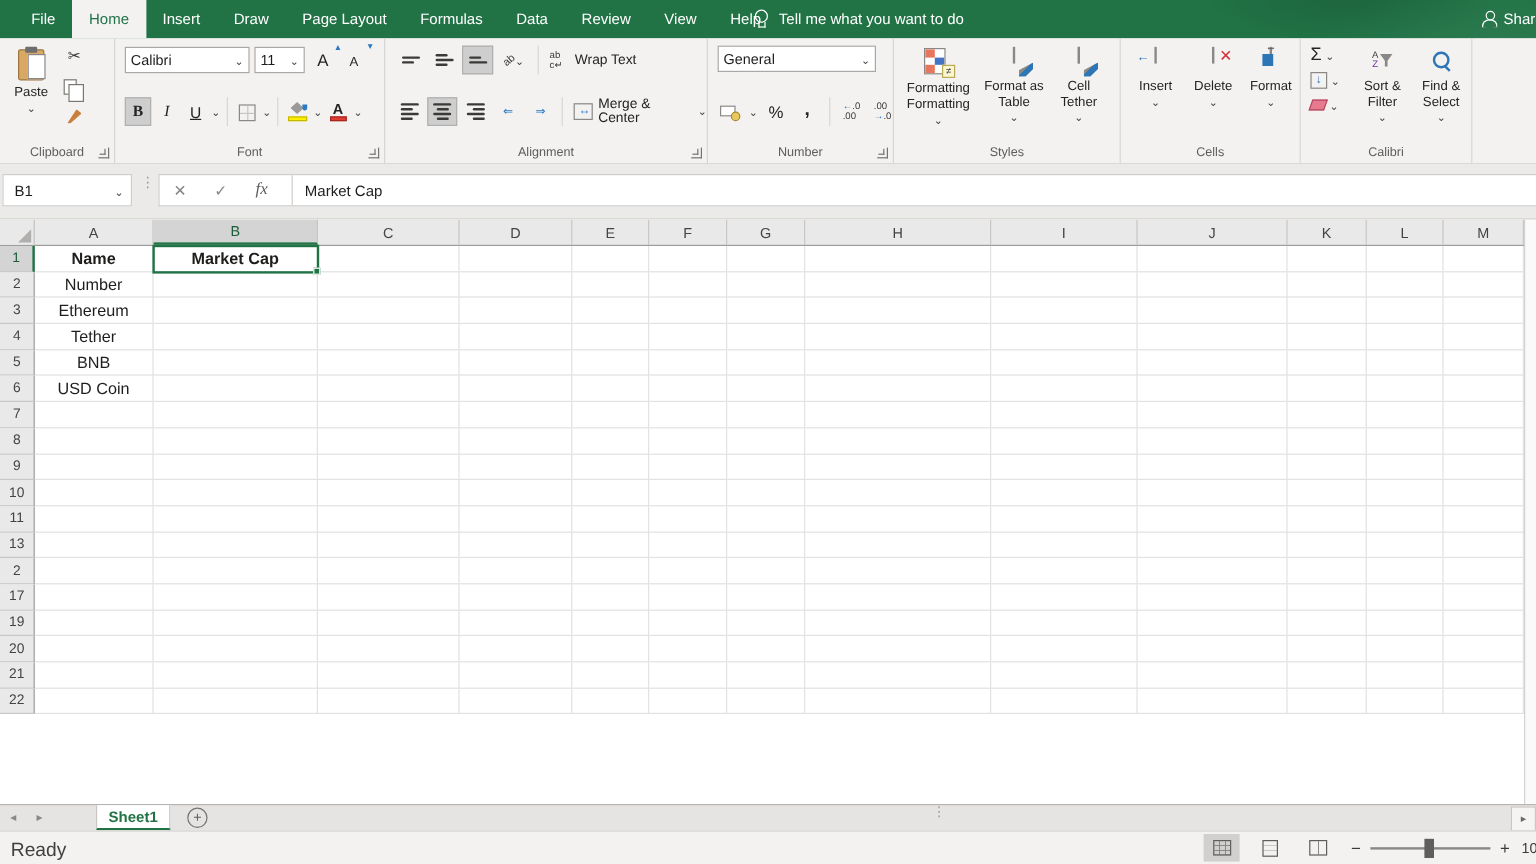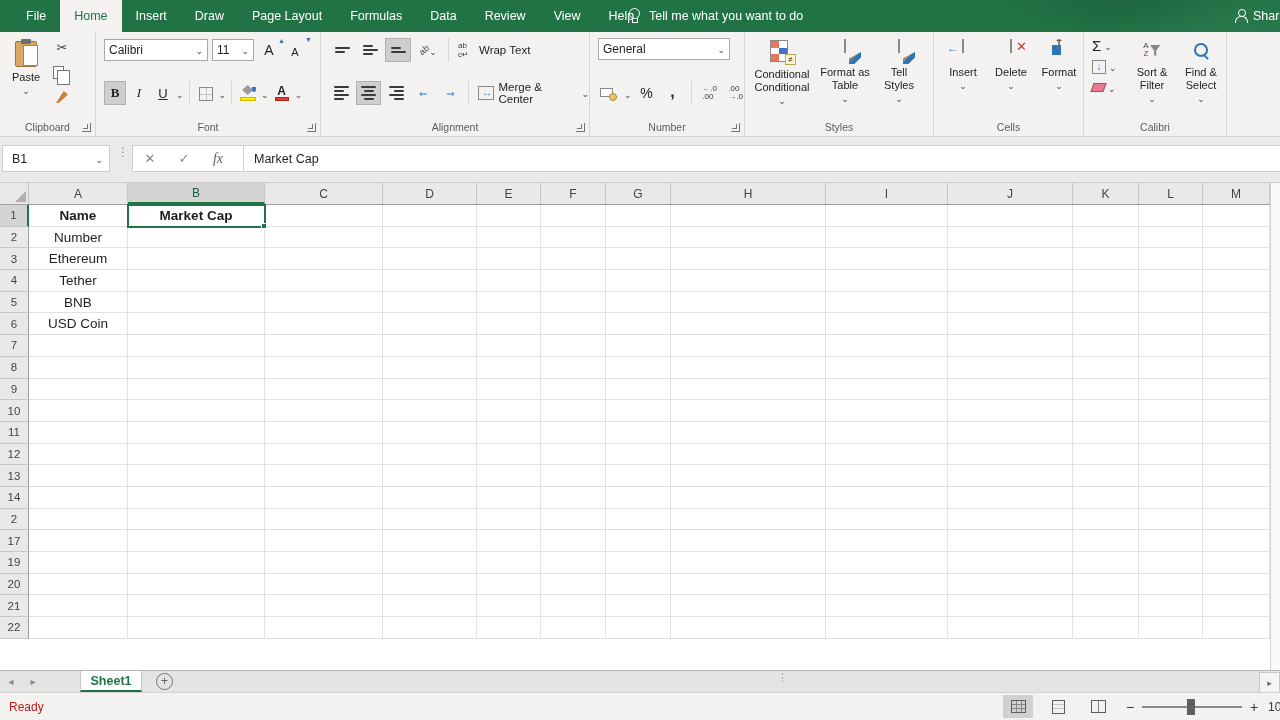--- a/index.html
+++ b/index.html
@@ -153,21 +153,21 @@
   #tabrow { position:absolute; top:670px; left:0; width:1280px; height:22px; background:#e6e4e2; border-top:1px solid #b7b5b3; display:flex; align-items:stretch; }
   .nav-arrow { width:22px; display:flex; align-items:center; justify-content:center; color:#8a8886; font-size:10px; cursor:pointer; }
   #sheet-tab { margin-left:36px; width:62px; background:#fff; border-right:1px solid #c9c7c5; border-left:1px solid #c9c7c5; border-bottom:2px solid #217346; color:#217346; font-weight:bold; font-size:12.5px; display:flex; align-items:center; justify-content:center; cursor:pointer; }
   #new-sheet { width:17px; height:17px; border:1px solid #767472; border-radius:50%; color:#5f5d5b; font-size:12px; line-height:15px; text-align:center; margin:2px 0 0 14px; cursor:pointer; }
   #tab-dots { position:absolute; left:777px; top:4px; color:#9a9896; font-size:11px; line-height:5px; }
   .sc-btn { width:21px; height:100%; background:#f5f4f3; border:1px solid #c9c7c5; display:flex; align-items:center; justify-content:center; color:#6a6866; font-size:9px; cursor:pointer; }
   #h-right { position:absolute; right:0; top:0; }
 
   
   #statusbar { position:absolute; top:692px; left:0; width:1280px; height:28px; background:#f3f2f1; border-top:1px solid #d5d3d1; }
-  #status-text { position:absolute; left:9px; top:7px; font-size:12px; color:#b91c1c; }
+  #status-text { position:absolute; left:9px; top:7px; font-size:16px; color:#404040; }
   #view-btns { position:absolute; left:1003px; top:2px; display:flex; gap:10px; }
   .view-btn { width:30px; height:23px; display:flex; align-items:center; justify-content:center; cursor:pointer; }
   .view-btn.active { background:#d2d0ce; }
   .vb-normal { width:15px; height:13px; border:1px solid #5f5d5b; background:
      repeating-linear-gradient(90deg, transparent 0 4px, #8a8886 4px 5px),
      repeating-linear-gradient(transparent 0 3px, #8a8886 3px 4px); }
   .vb-page { width:13px; height:14px; border:1px solid #5f5d5b; background:linear-gradient(transparent 3px, #c9c7c5 3px 4px, transparent 4px 7px, #c9c7c5 7px 8px, transparent 8px); }
   .vb-break { width:15px; height:13px; border:1px solid #5f5d5b; background:linear-gradient(90deg, transparent 6px, #8a8886 6px 7px, transparent 7px); }
   #zoom-ctrl { position:absolute; left:1122px; top:6px; display:flex; align-items:center; }
   .zoom-sign { font-size:14px; color:#3b3a39; width:16px; text-align:center; cursor:pointer; }
@@ -379,31 +379,31 @@
             <span class="cf-grid">
               <s></s>
               <s></s>
               <s></s>
               <s></s>
               <s></s>
               <s></s>
             </span>
             <span class="cf-ne">≠</span>
           </span>
-        <span class="cap" style="width:64px;">Conditional Conditional</span>
+        <span class="cap" style="width:64px;">Formatting Formatting</span>
         <span class="dd"></span>
       </div>
       <div class="big-btn" style="width:60px;">
         <span class="tbl-ic"><span class="tbl-grid"></span><span class="brush2"></span></span>
         <span class="cap" style="width:58px;">Format as Table</span>
         <span class="dd"></span>
       </div>
       <div class="big-btn" style="width:48px;">
         <span class="tbl-ic"><span class="tbl-grid" style="background:#bdd7ee; border:1px solid #8a8886;"></span><span class="brush2"></span></span>
-        <span class="cap" style="width:40px;">Tell Styles</span>
+        <span class="cap" style="width:40px;">Cell Tether</span>
         <span class="dd"></span>
       </div>
       <div class="rg-label">Styles</div>
     </div>
 
     <div class="rgroup" id="g-cells">
       <div class="big-btn" style="width:46px;">
         <span class="cells-ic"><span class="cells-grid"></span><span class="ins-arrow">←</span></span>
         <span class="cap">Insert</span>
         <span class="dd"></span>
@@ -659,53 +659,21 @@
           <div class="cell" style="width: 65px;"></div>
           <div class="cell" style="width: 65px;"></div>
           <div class="cell" style="width: 155px;"></div>
           <div class="cell" style="width: 122px;"></div>
           <div class="cell" style="width: 125px;"></div>
           <div class="cell" style="width: 66px;"></div>
           <div class="cell" style="width: 64px;"></div>
           <div class="cell" style="width: 67px;"></div>
         </div>
         <div class="grid-row">
-          <div class="row-h">12</div>
-          <div class="cell" style="width: 99px;"></div>
-          <div class="cell" style="width: 137px;"></div>
-          <div class="cell" style="width: 118px;"></div>
-          <div class="cell" style="width: 94px;"></div>
-          <div class="cell" style="width: 64px;"></div>
-          <div class="cell" style="width: 65px;"></div>
-          <div class="cell" style="width: 65px;"></div>
-          <div class="cell" style="width: 155px;"></div>
-          <div class="cell" style="width: 122px;"></div>
-          <div class="cell" style="width: 125px;"></div>
-          <div class="cell" style="width: 66px;"></div>
-          <div class="cell" style="width: 64px;"></div>
-          <div class="cell" style="width: 67px;"></div>
-        </div>
-        <div class="grid-row">
           <div class="row-h">13</div>
-          <div class="cell" style="width: 99px;"></div>
-          <div class="cell" style="width: 137px;"></div>
-          <div class="cell" style="width: 118px;"></div>
-          <div class="cell" style="width: 94px;"></div>
-          <div class="cell" style="width: 64px;"></div>
-          <div class="cell" style="width: 65px;"></div>
-          <div class="cell" style="width: 65px;"></div>
-          <div class="cell" style="width: 155px;"></div>
-          <div class="cell" style="width: 122px;"></div>
-          <div class="cell" style="width: 125px;"></div>
-          <div class="cell" style="width: 66px;"></div>
-          <div class="cell" style="width: 64px;"></div>
-          <div class="cell" style="width: 67px;"></div>
-        </div>
-        <div class="grid-row">
-          <div class="row-h">14</div>
           <div class="cell" style="width: 99px;"></div>
           <div class="cell" style="width: 137px;"></div>
           <div class="cell" style="width: 118px;"></div>
           <div class="cell" style="width: 94px;"></div>
           <div class="cell" style="width: 64px;"></div>
           <div class="cell" style="width: 65px;"></div>
           <div class="cell" style="width: 65px;"></div>
           <div class="cell" style="width: 155px;"></div>
           <div class="cell" style="width: 122px;"></div>
           <div class="cell" style="width: 125px;"></div>

